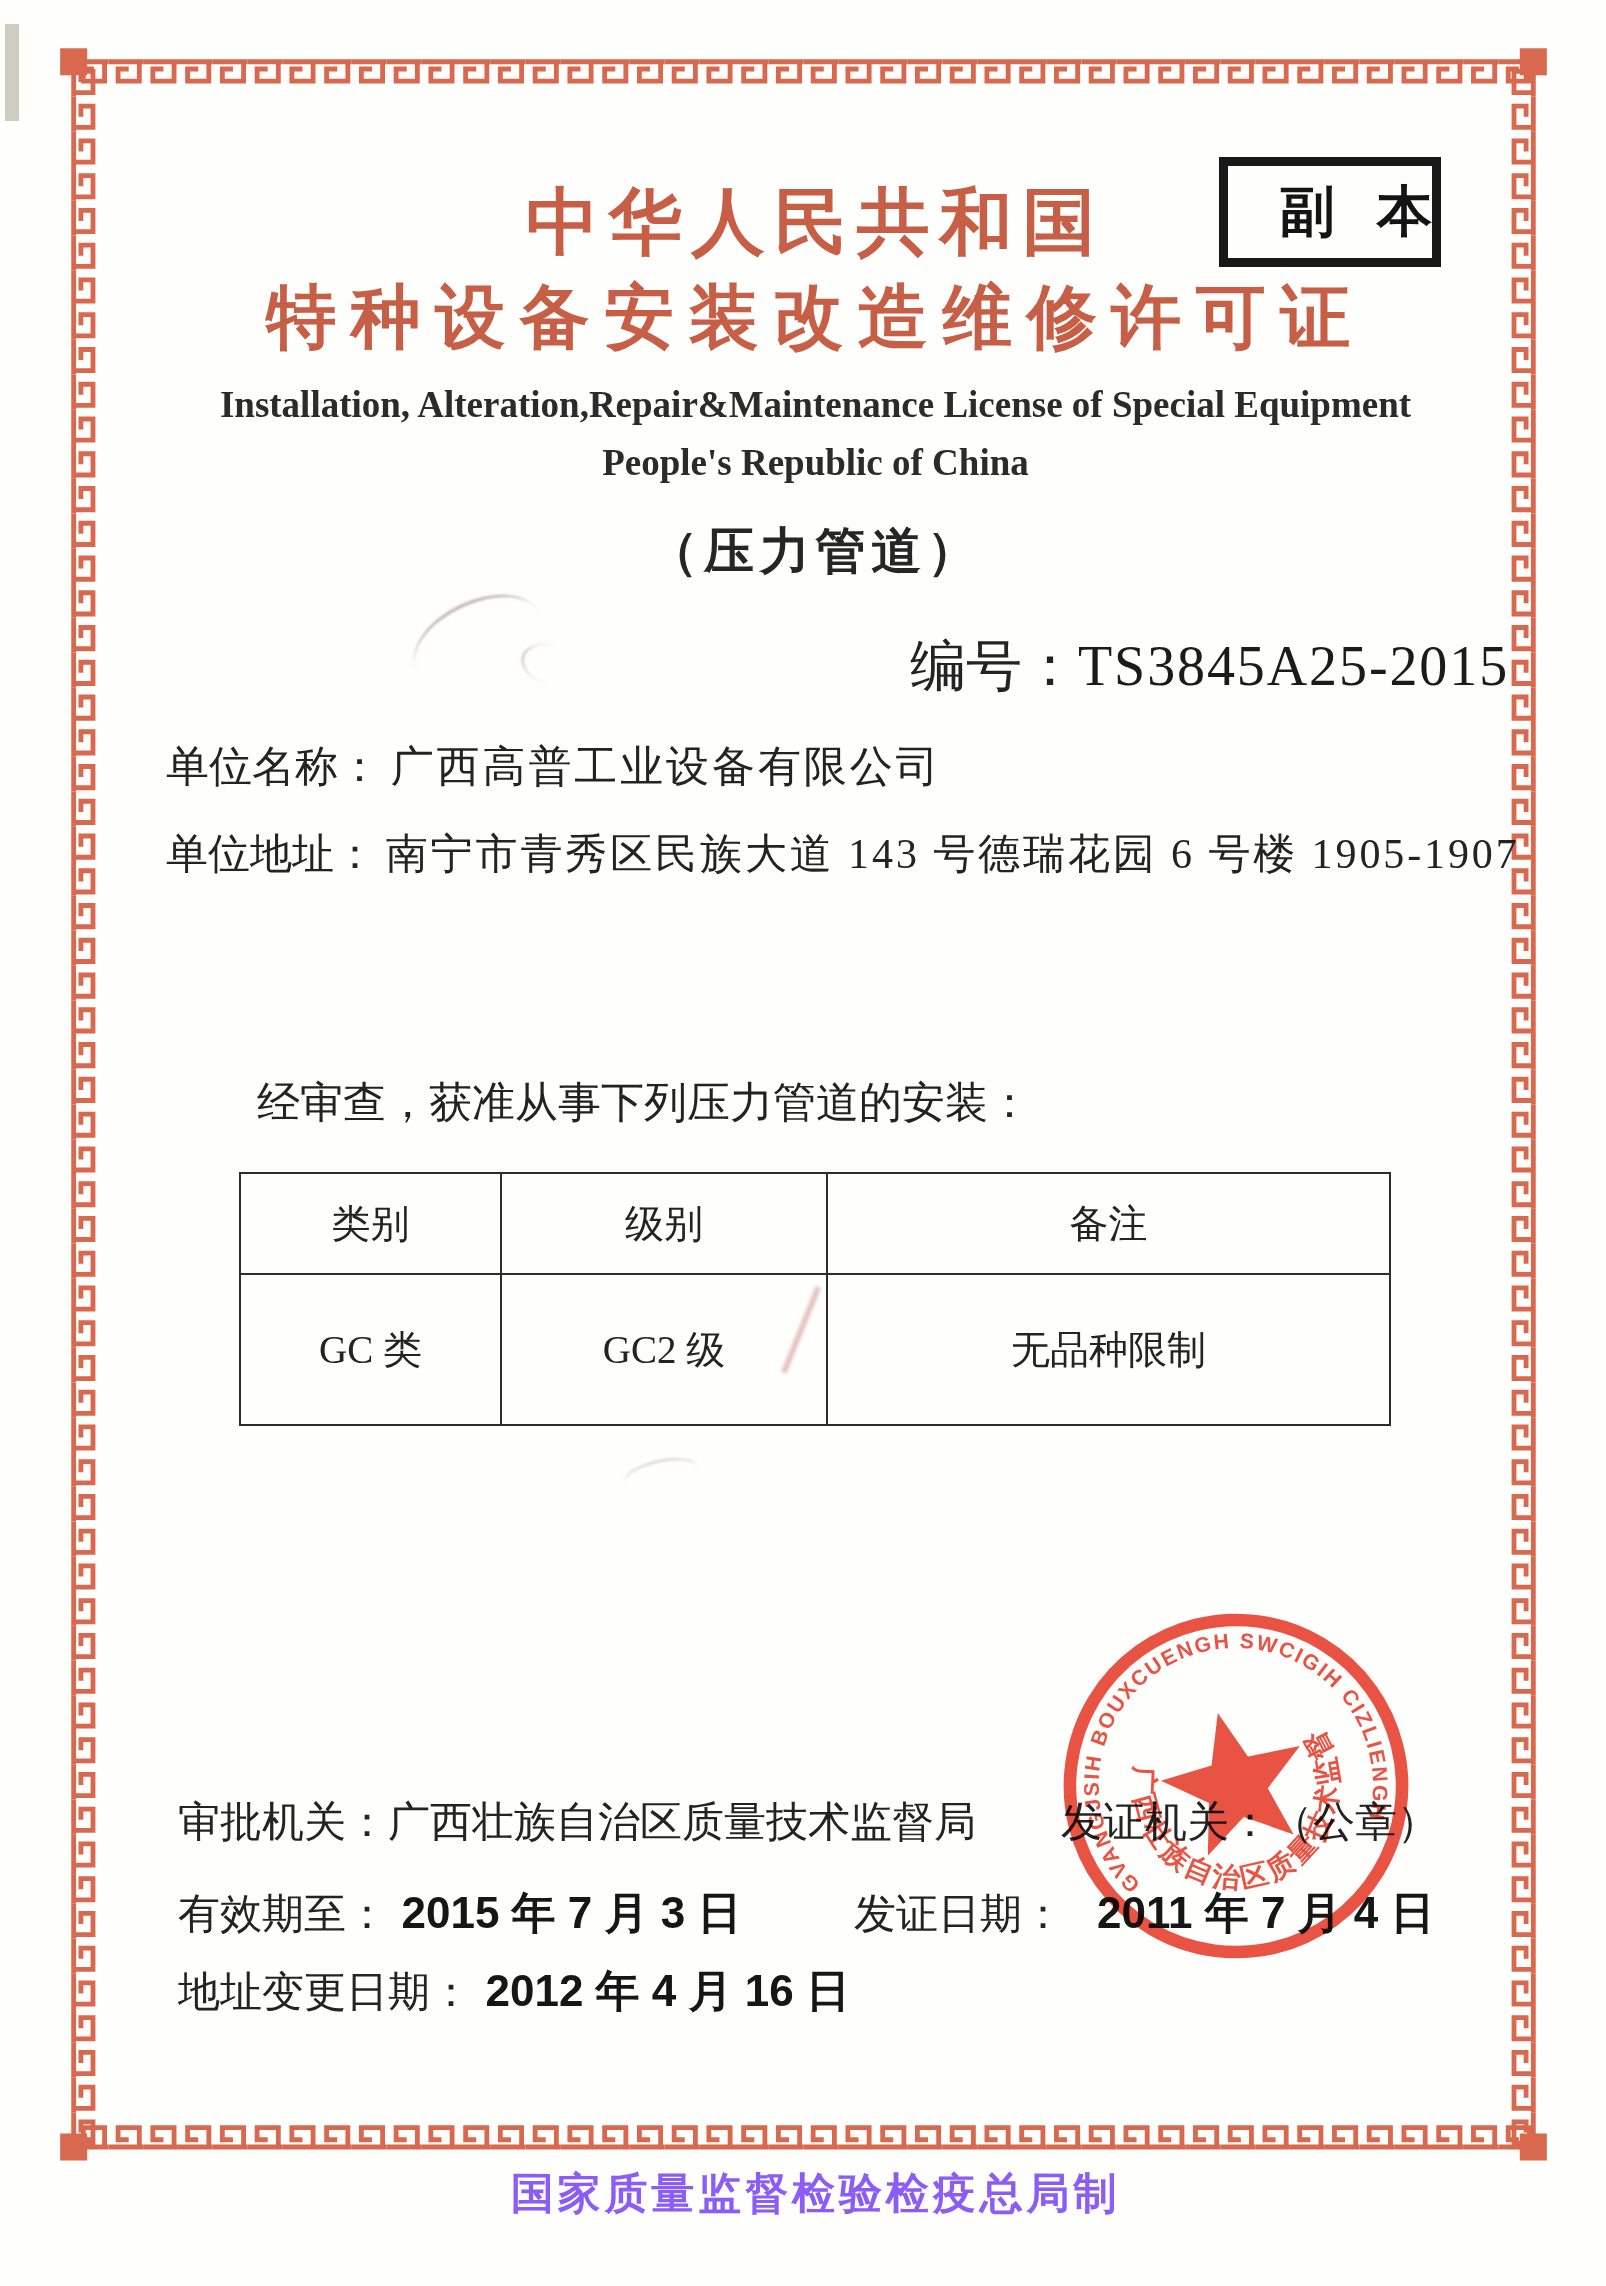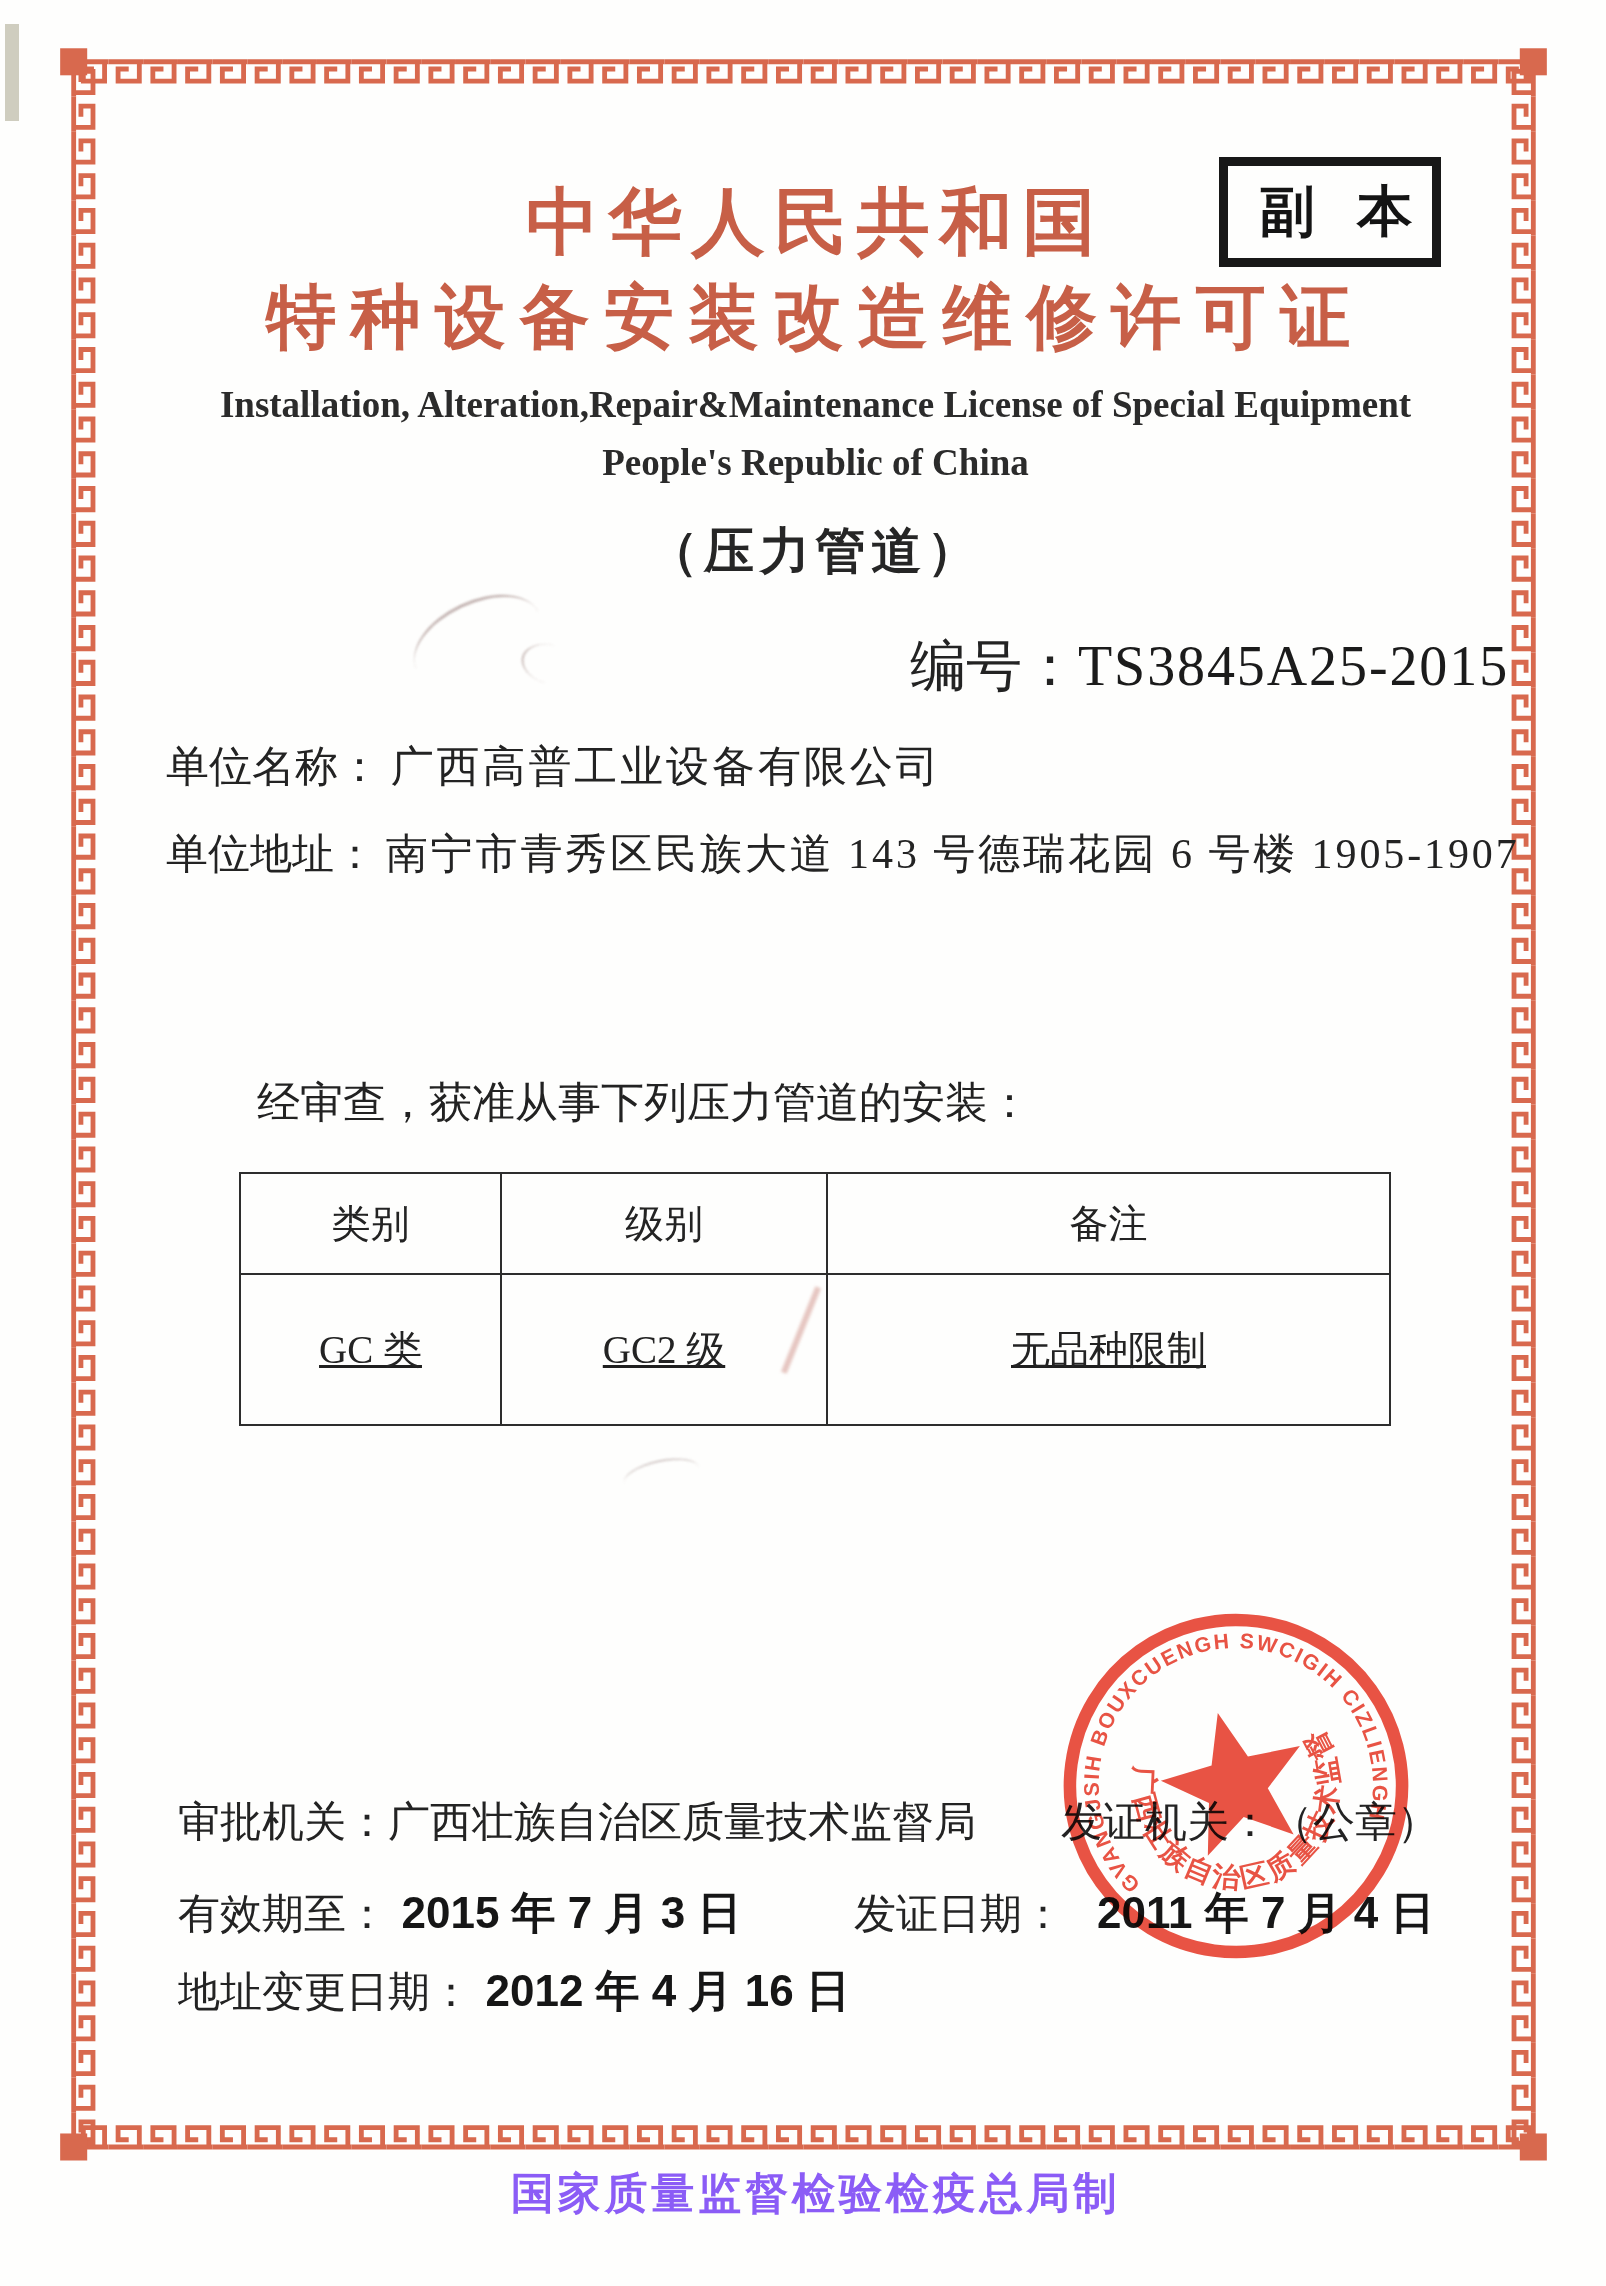--- a/index.html
+++ b/index.html
@@ -21,21 +21,21 @@
   .center{left:0;width:100%;text-align:center;}
 
   
   .border-svg{position:absolute;left:0;top:0;width:1607px;height:2286px;}
 
   
   .copy-box{
     left:1219px;top:157px;width:222px;height:110px;
     border:9.7px solid #181818;
     box-sizing:border-box;
-    display:flex;align-items:center;justify-content:center;
+    display:flex;align-items:center;justify-content:flex-end;
     font-family:"Liberation Sans","DejaVu Sans",sans-serif;
     font-weight:700;font-size:55px;color:#141414;
     letter-spacing:13.5px;
   }
   .copy-box span{margin-right:-13.5px;}
 
   .title-cn{
     font-family:"Liberation Sans","DejaVu Sans",sans-serif;
     font-weight:700;color:var(--title-red);
     line-height:1;white-space:nowrap;
@@ -72,21 +72,21 @@
     left:239px;top:1172px;width:1137px;height:234px;
     border-collapse:collapse;table-layout:fixed;
   }
   .cert-table td,.cert-table th{
     border:2.9px solid #2d2d2d;
     font-weight:400;font-size:39px;color:#232323;
     text-align:center;vertical-align:middle;
     font-family:"Liberation Serif","DejaVu Serif",serif;
   }
   .col1{width:257px;} .col2{width:322px;} .col3{width:559px;}
-  .row-head{height:101px;} .row-data{height:151px;text-decoration:underline;}
+  .row-head{height:101px;} .row-data{height:151px;}
 
   .bottom-row{font-size:42px;white-space:nowrap;color:#232323;}
   .approval-row{top:1794px;left:166px;}
   .issue-org-row{top:1794px;left:1049px;}
   .valid-row{top:1884px;left:166px;}
   .issue-date-row{top:1884px;left:842px;}
   .addr-change-row{top:1962px;left:166px;}
   .date-val{
     font-family:"Liberation Sans","DejaVu Sans",sans-serif;
     font-weight:600;font-size:44px;color:#161616;margin-left:13.5px;

